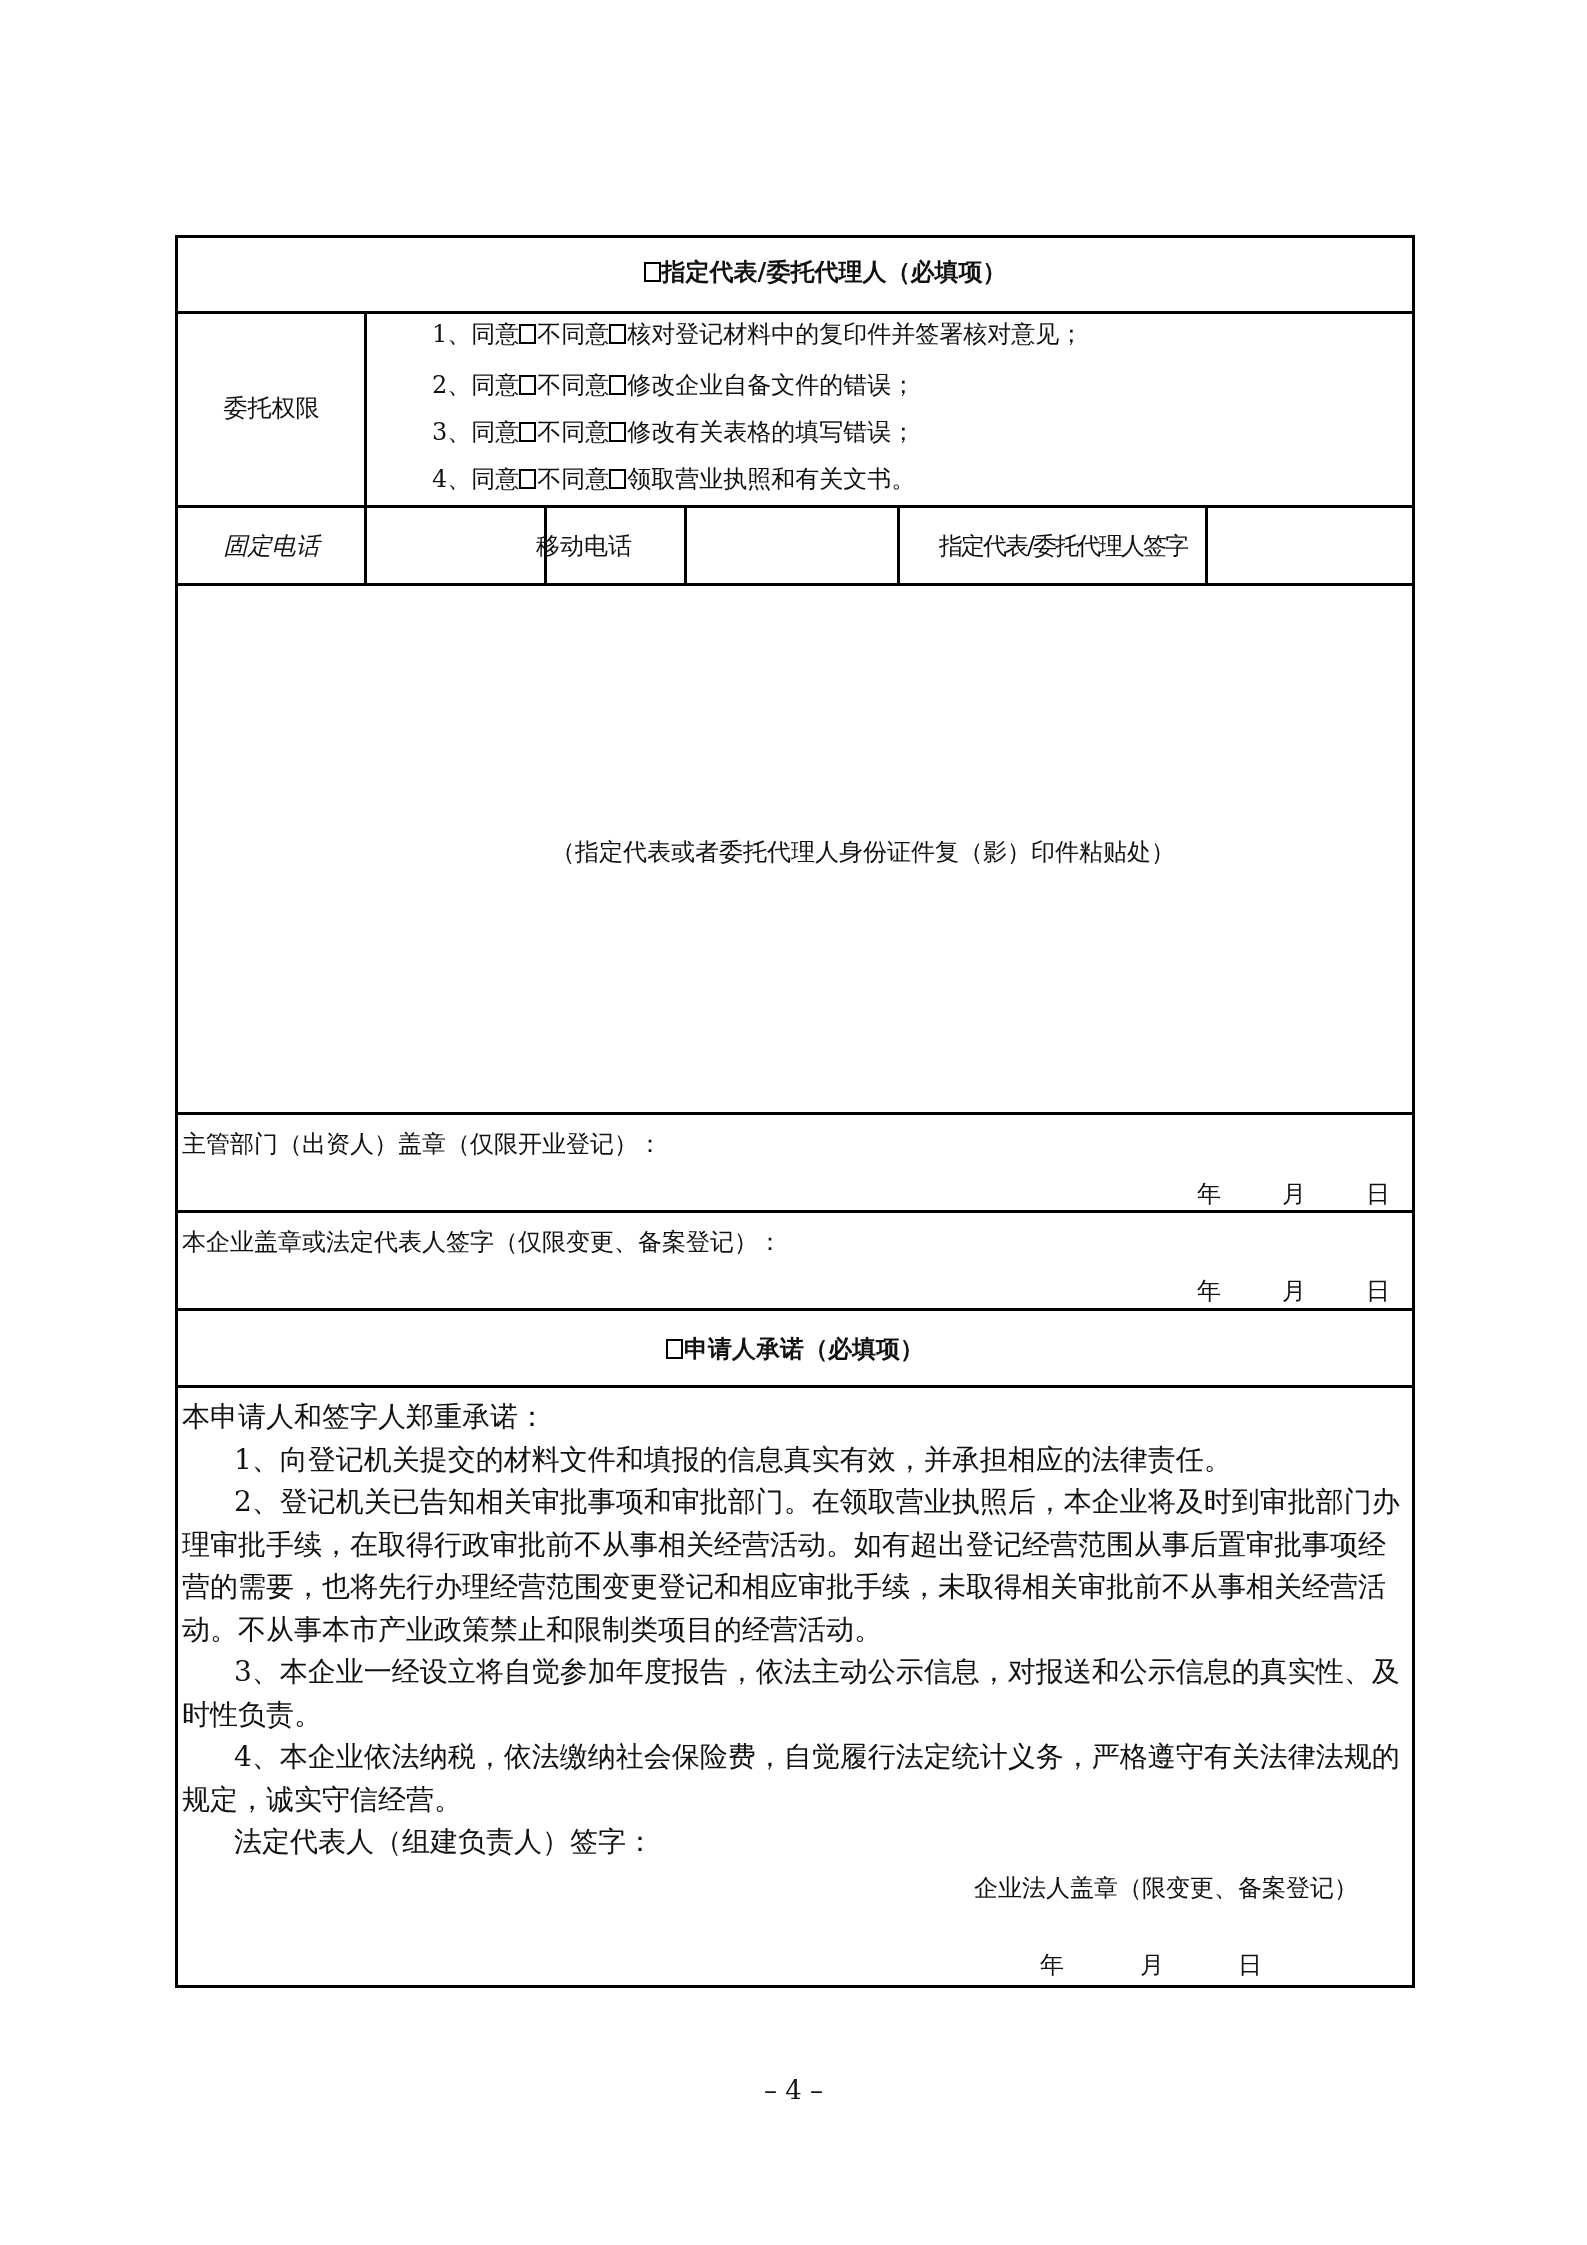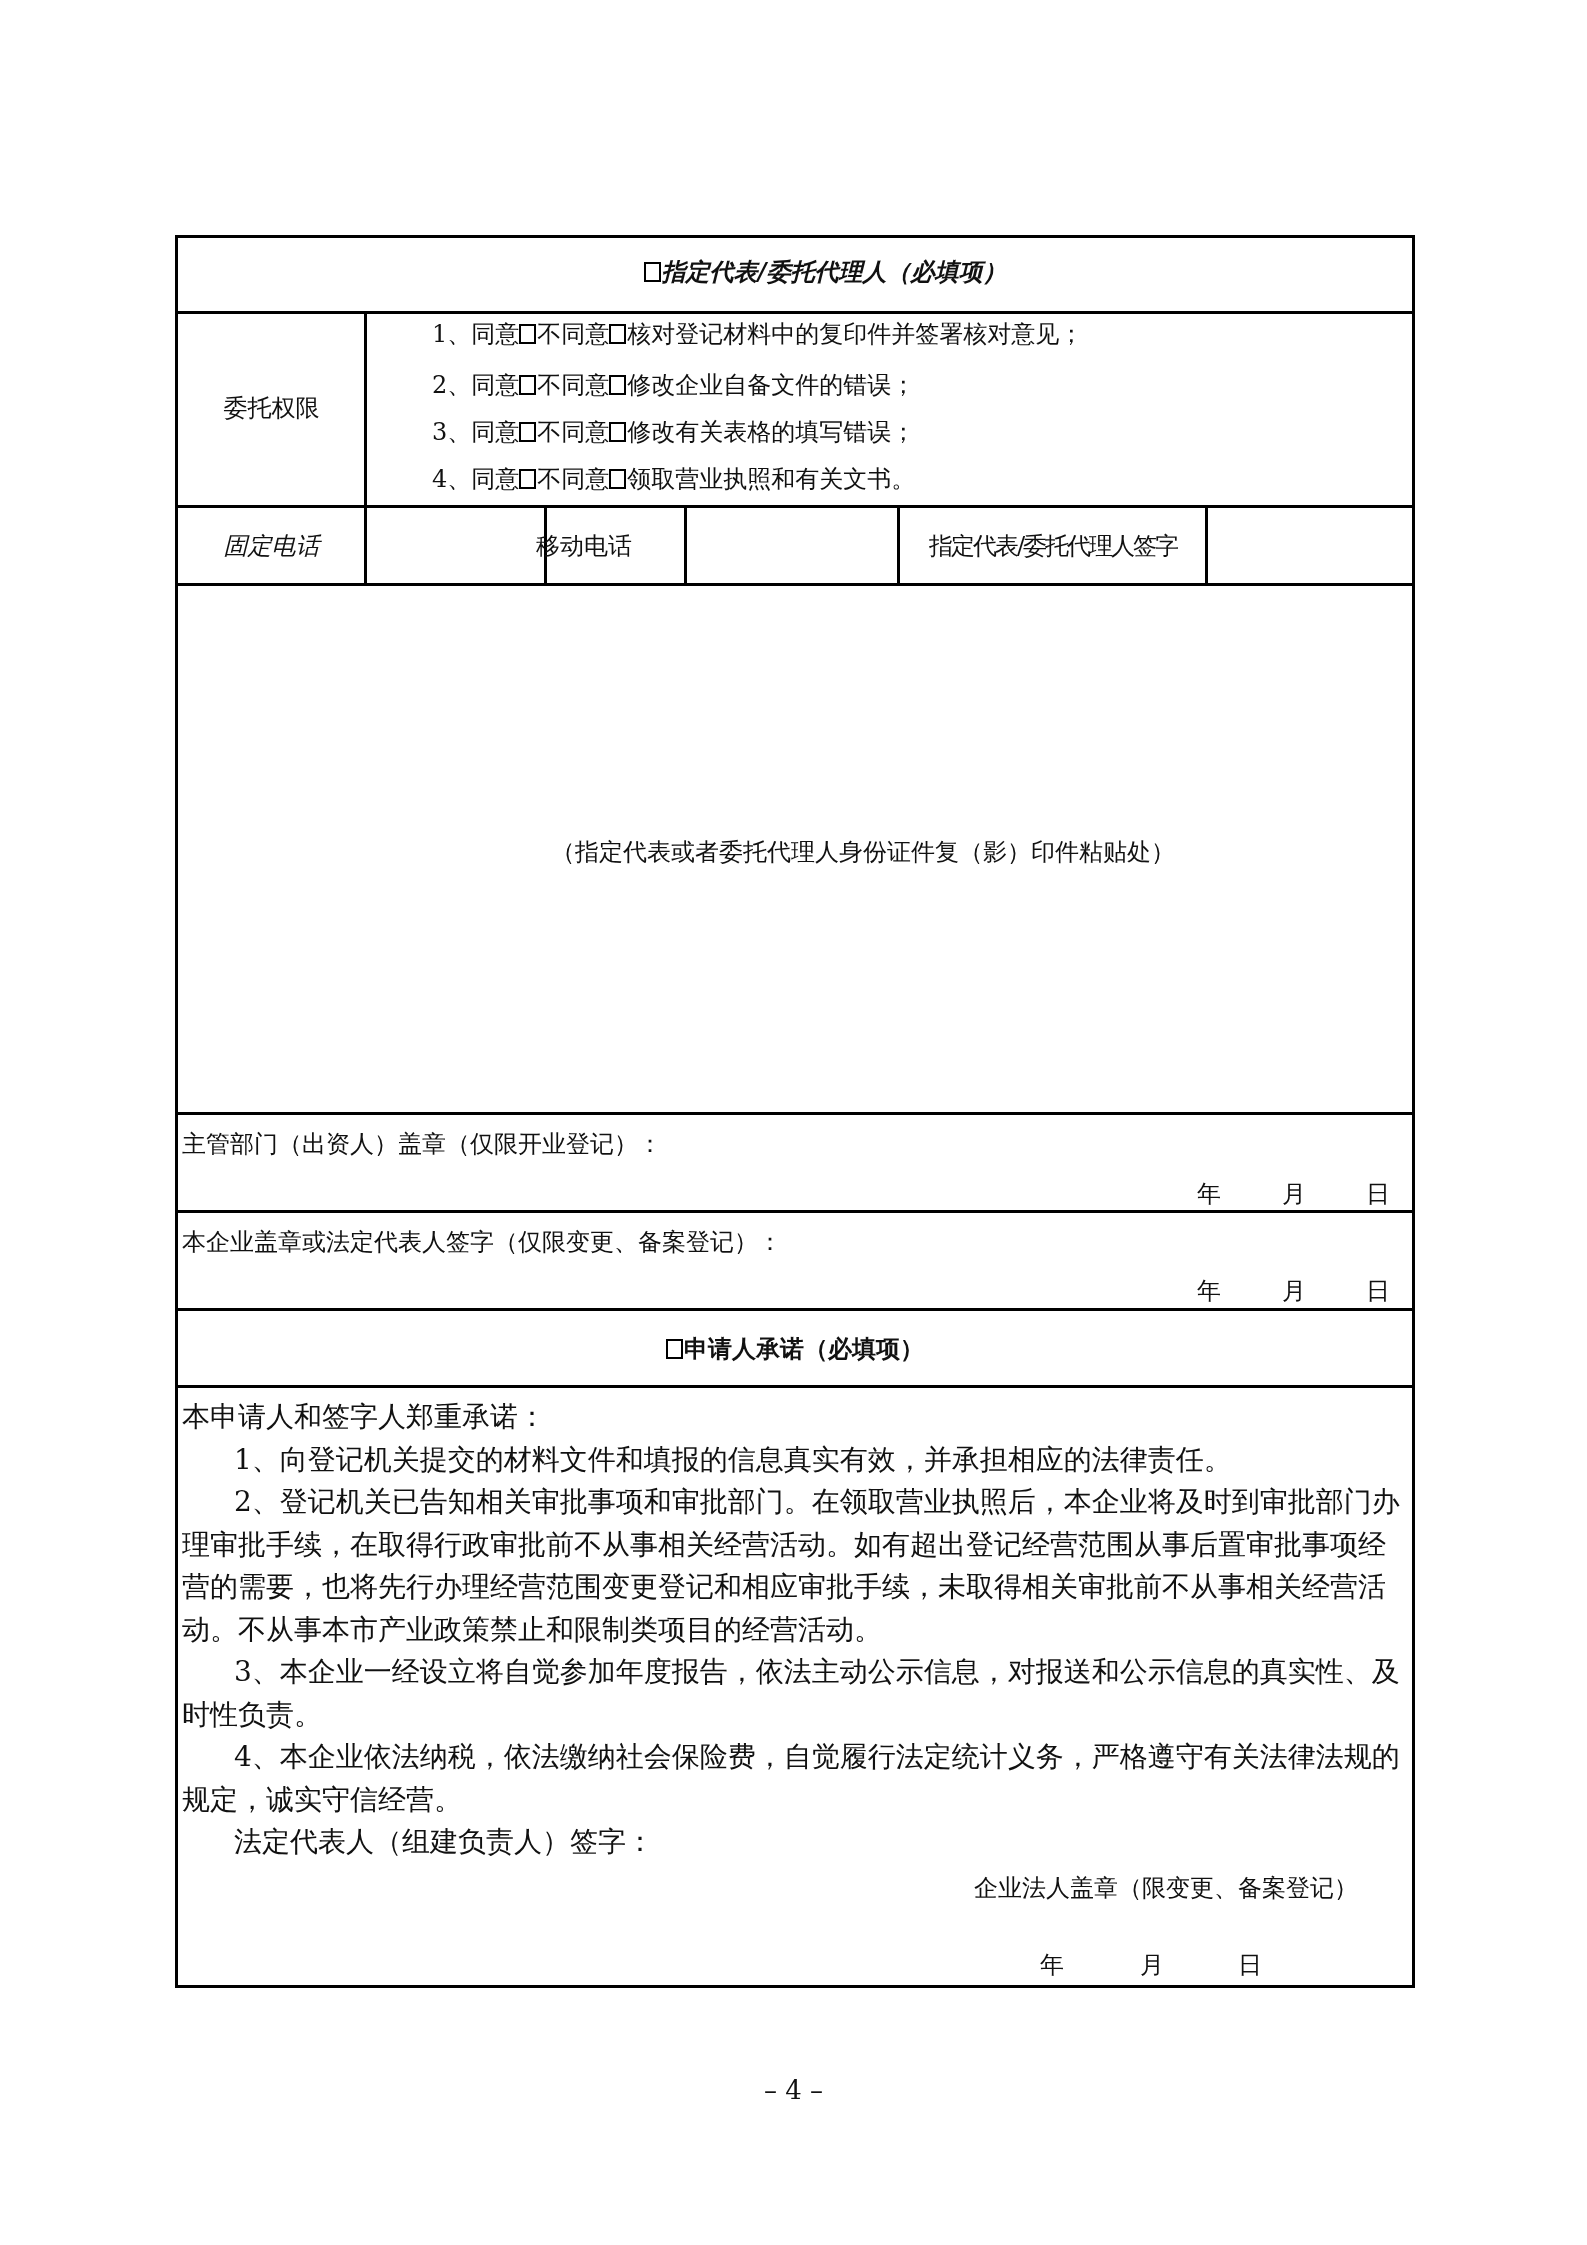--- a/index.html
+++ b/index.html
@@ -30,21 +30,21 @@
 <div class="hl" style="left:175px;top:1210px;width:1240px;"></div>
 <div class="hl" style="left:175px;top:1308px;width:1240px;"></div>
 <div class="hl" style="left:175px;top:1385px;width:1240px;"></div>
 
 <div class="vl" style="left:364px;top:311px;height:274px;"></div>
 <div class="vl" style="left:544px;top:505px;height:80px;"></div>
 <div class="vl" style="left:684px;top:505px;height:80px;"></div>
 <div class="vl" style="left:897px;top:505px;height:80px;"></div>
 <div class="vl" style="left:1205px;top:505px;height:80px;"></div>
 
-<div class="txt bold center" style="left:175px;width:1300px;top:260px;font-style:italic;">
+<div class="txt bold center" style="left:175px;width:1300px;top:260px;">
   <span class="box"></span><span>指定代表/委托代理人（必填项）</span>
 </div>
 
 <div class="txt center" style="left:178px;width:187px;top:396px;">委托权限</div>
 
 <div class="txt" style="left:432px;top:322px;">
   <span>1、同意</span><span class="box"></span><span>不同意</span><span class="box"></span><span>核对登记材料中的复印件并签署核对意见；</span>
 </div>
 <div class="txt" style="left:432px;top:373px;">
   <span>2、同意</span><span class="box"></span><span>不同意</span><span class="box"></span><span>修改企业自备文件的错误；</span>
@@ -53,21 +53,21 @@
   <span>3、同意</span><span class="box"></span><span>不同意</span><span class="box"></span><span>修改有关表格的填写错误；</span>
 </div>
 <div class="txt" style="left:432px;top:467px;">
   <span>4、同意</span><span class="box"></span><span>不同意</span><span class="box"></span><span>领取营业执照和有关文书。</span>
 </div>
 
 <div class="txt center" style="left:178px;width:187px;top:534px;font-style:italic;">固定电话</div>
 <div class="abs" style="left:367px;top:508px;width:177px;height:75px;"><span></span></div>
 <div class="txt center" style="left:515px;width:138px;top:534px;">移动电话</div>
 <div class="abs" style="left:687px;top:508px;width:210px;height:75px;"><span></span></div>
-<div class="txt center" style="left:900px;width:306px;top:534px;letter-spacing:-2px;">指定代表/委托代理人签字</div>
+<div class="txt center" style="left:900px;width:306px;top:534px;letter-spacing:-2px;padding-left:10px;">指定代表/委托代理人签字</div>
 <div class="abs" style="left:1208px;top:508px;width:204px;height:75px;"><span></span></div>
 
 <div class="txt center" style="left:175px;width:1376px;top:840px;">（指定代表或者委托代理人身份证件复（影）印件粘贴处）</div>
 
 <div class="txt" style="left:182px;top:1132px;text-align:right;">主管部门（出资人）盖章（仅限开业登记）：</div>
 <div class="txt" style="left:1197px;top:1182px;">年</div>
 <div class="txt" style="left:1282px;top:1182px;">月</div>
 <div class="txt" style="left:1366px;top:1182px;">日</div>
 
 <div class="txt" style="left:182px;top:1230px;">本企业盖章或法定代表人签字（仅限变更、备案登记）：</div>

